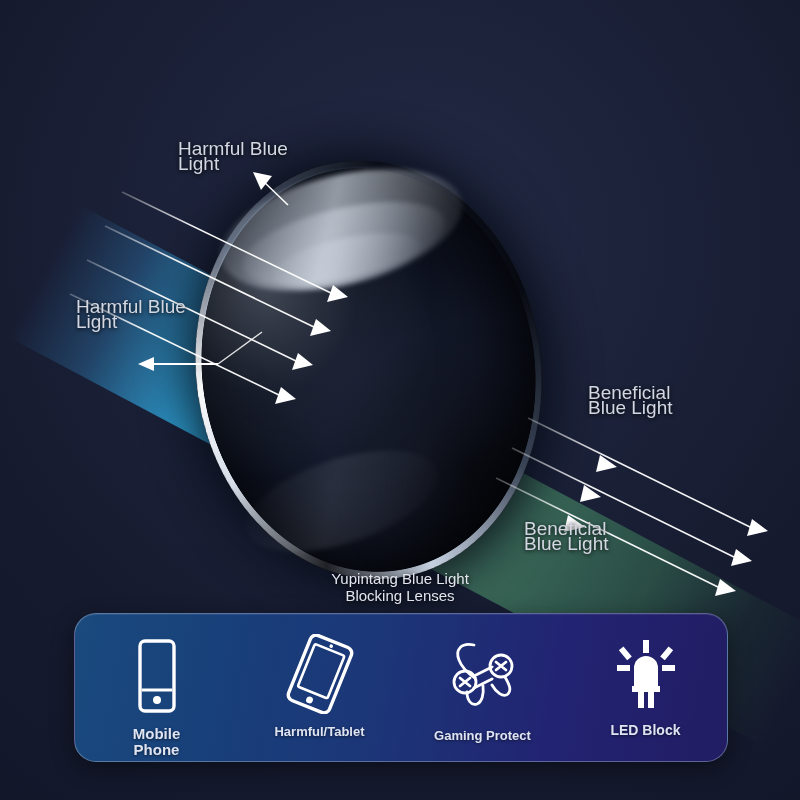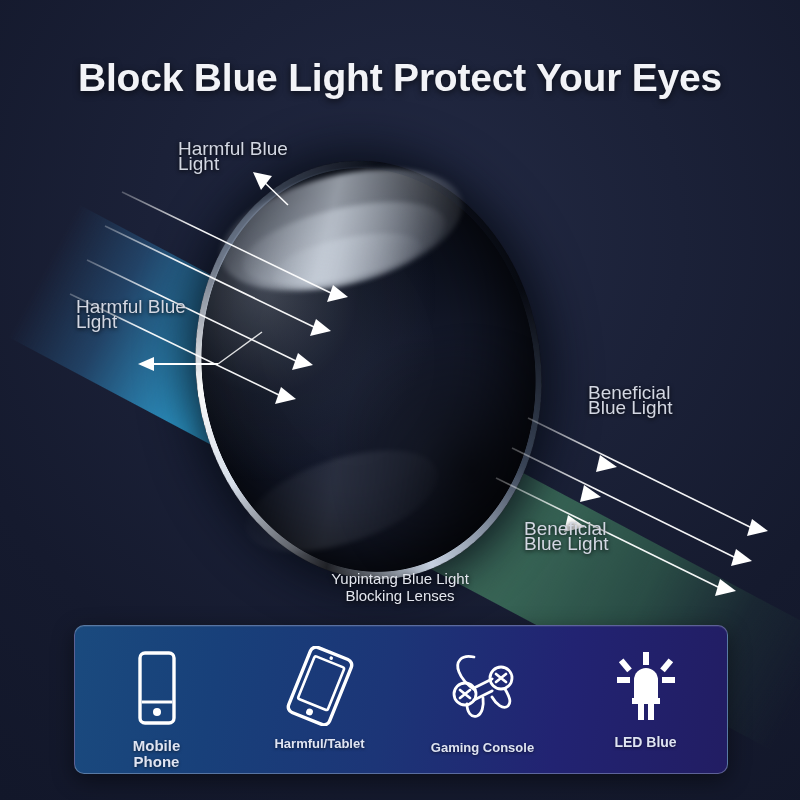--- a/index.html
+++ b/index.html
@@ -155,26 +155,25 @@
     text-shadow: 0 1px 5px rgba(0,0,0,0.9);
   }
 
   
   .device-panel {
     position: absolute;
     left: 74px;
     top: 613px;
     width: 652px;
     height: 147px;
-    border-radius: 10px;
+    border-radius: 22px;
     border: 1px solid rgba(176,190,216,0.42);
     background: linear-gradient(100deg, #1a4a7e 0%, #18407a 22%, #1c3577 48%, #222372 74%, #221d63 100%);
     box-shadow: 0 6px 22px rgba(0,0,0,0.45), inset 0 1px 0 rgba(255,255,255,0.08);
     overflow: hidden;
-    margin-top: 12px;
   }
   .device-row {
     position: absolute;
     inset: 0;
     display: flex;
     align-items: flex-start;
   }
   .device-cell {
     position: relative;
     flex: 1 1 0;
@@ -203,21 +202,20 @@
   .cell-led      .device-label { margin-top: 12px; font-size: 14px; }
   .cell-tablet .device-icon { margin-top: 20px; }
   .cell-gaming .device-icon { margin-top: 24px; }
   .cell-led    .device-icon { margin-top: 26px; }
 </style>
 </head>
 <body>
 
 <div class="stage">
 
-  <div class="title">Block Blue Light Protect Your Eyes</div>
 
   <div class="beam beam-blue"></div>
 
   <div class="beam beam-green"></div>
 
   <div class="lens-wrap">
     <div class="lens-body"></div>
     <div class="lens-shade"></div>
     <div class="lens-gloss gloss-a"></div>
     <div class="lens-gloss gloss-b"></div>
@@ -318,36 +316,36 @@
             <circle cx="22" cy="44" r="11"></circle>
             <circle cx="58" cy="28" r="11"></circle>
             <path d="M31 38 L49 29"></path>
             <path d="M31 50 L49 41"></path>
             <path d="M24 54 C24 62 28 68 34 66 C39 64 41 56 40 48"></path>
             <path d="M62 39 C66 46 69 52 65 56 C60 60 53 54 49 47"></path>
             <path d="M17 40 L27 48 M27 40 L17 48"></path>
             <path d="M53 24 L63 32 M63 24 L53 32"></path>
           </g>
         </svg>
-        <div class="device-label">Gaming Console</div>
+        <div class="device-label">Gaming Protect</div>
       </div>
 
       <div class="device-cell cell-led">
         <svg class="device-icon" width="68" height="70" viewBox="0 0 68 70">
           <path d="M22 28 a12 12 0 0 1 24 0 v18 h-24 z" fill="#ffffff"></path>
           <rect x="20" y="46" width="28" height="6" fill="#ffffff"></rect>
           <rect x="26" y="52" width="6" height="16" fill="#ffffff"></rect>
           <rect x="36" y="52" width="6" height="16" fill="#ffffff"></rect>
           <g fill="#ffffff">
             <rect x="31" y="0" width="6" height="13"></rect>
             <rect x="5" y="25" width="13" height="6"></rect>
             <rect x="50" y="25" width="13" height="6"></rect>
             <rect x="10" y="7" width="6" height="13" transform="rotate(-40 13 13)"></rect>
             <rect x="52" y="7" width="6" height="13" transform="rotate(40 55 13)"></rect>
           </g>
         </svg>
-        <div class="device-label">LED Blue</div>
+        <div class="device-label">LED Block</div>
       </div>
 
     </div>
   </div>
 
 </div>
 
 </body></html>

